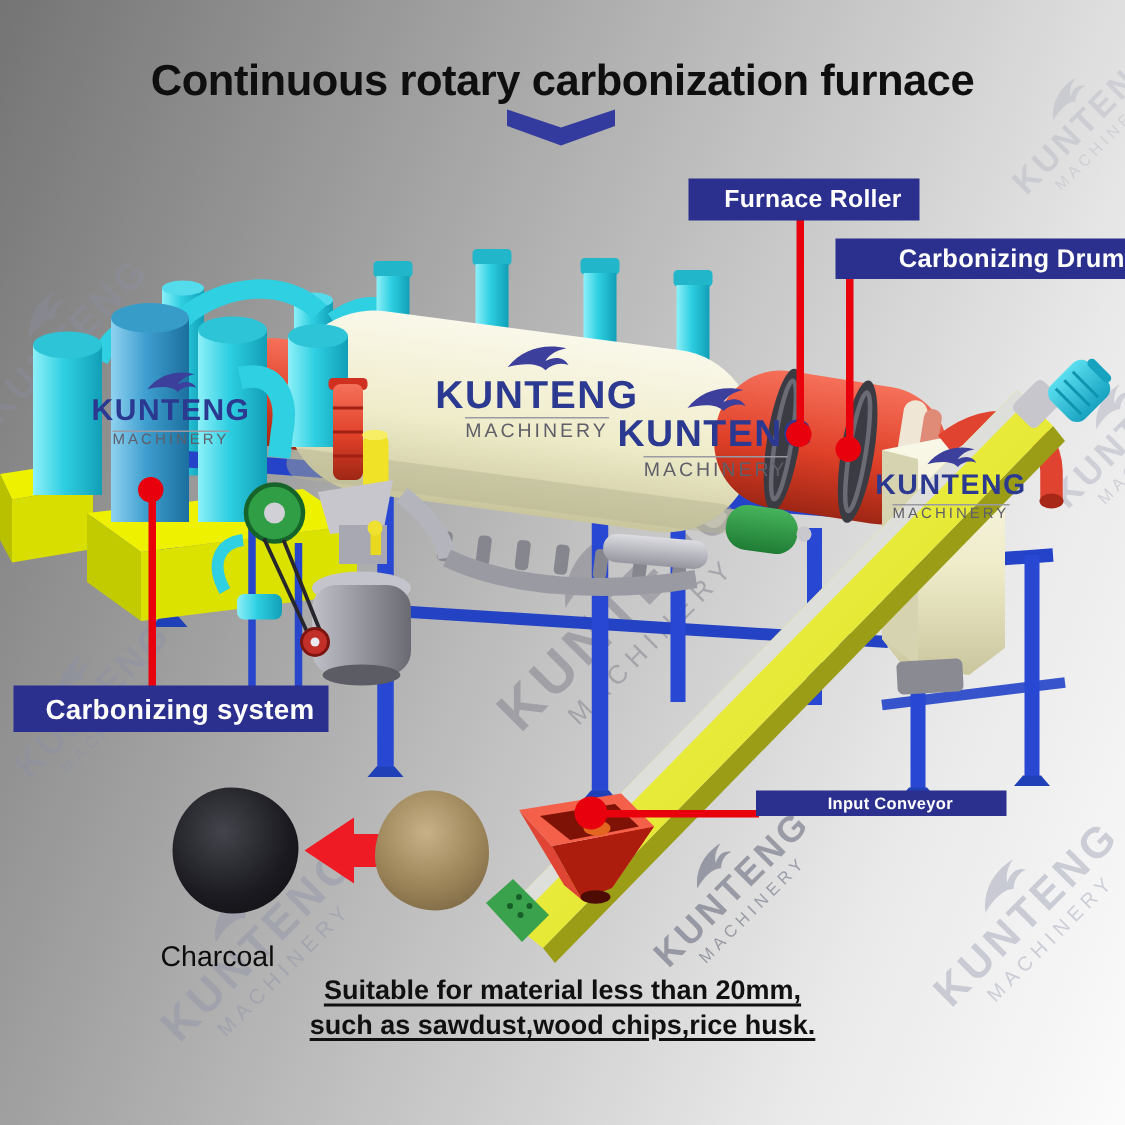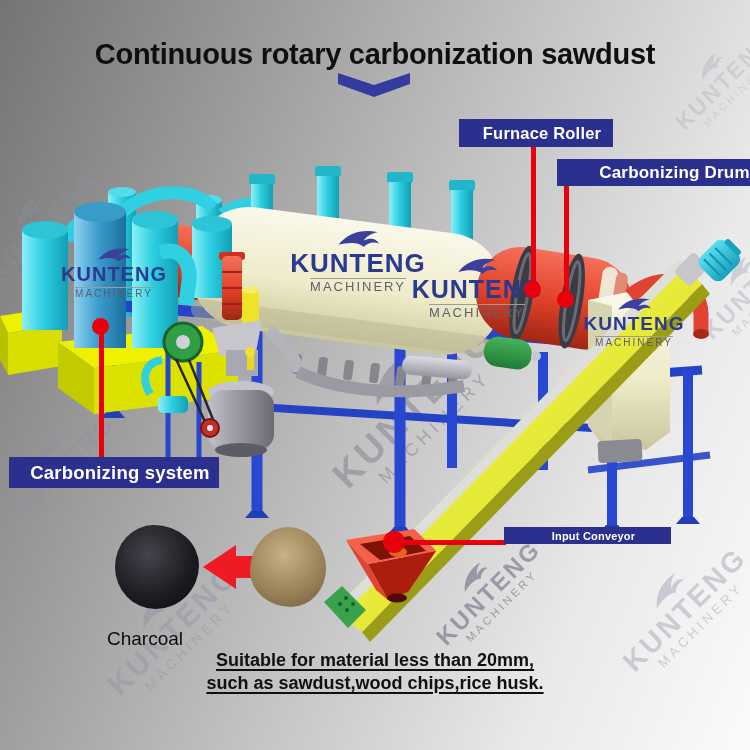--- a/index.html
+++ b/index.html
@@ -328,21 +328,21 @@
     <div class="b-sub" style="font-size:13px;">MACHINERY</div>
   </div>
   <div class="brand" style="left:576px;top:296px;width:116px;">
     <svg class="b-ico" width="36" height="17" viewBox="0 0 64 30">
         <path fill="#3c3f9c" d="M4,24 C18,6 40,1 60,6 C50,8 44,12 40,18 C50,13 58,15 62,22 C54,19 46,21 40,27 C34,20 18,20 4,24 Z"></path>
       </svg>
     <div class="b-name" style="font-size:19px;">KUNTENG</div>
     <div class="b-sub" style="font-size:10px;">MACHINERY</div>
   </div>
 
-  <h1 class="title" style="margin:0;">Continuous rotary carbonization sawdust</h1>
+  <h1 class="title" style="margin:0;">Continuous rotary carbonization furnace</h1>
   <svg class="chevron" width="72" height="26" viewBox="0 0 72 26">
     <polygon points="0,1 36,13 72,1 72,12 36,25 0,12" fill="#333b9e"></polygon>
   </svg>
 
   <div class="cline" style="left:531px;top:146px;width:4.5px;height:145px;"></div>
   <div class="cdot" style="left:524px;top:281px;width:17px;height:17px;"></div>
   <div class="cline" style="left:564px;top:185px;width:4.5px;height:116px;"></div>
   <div class="cdot" style="left:557px;top:291px;width:17px;height:17px;"></div>
   <div class="cline" style="left:99px;top:326px;width:4.5px;height:132px;"></div>
   <div class="cdot" style="left:92px;top:318px;width:17px;height:17px;"></div>

